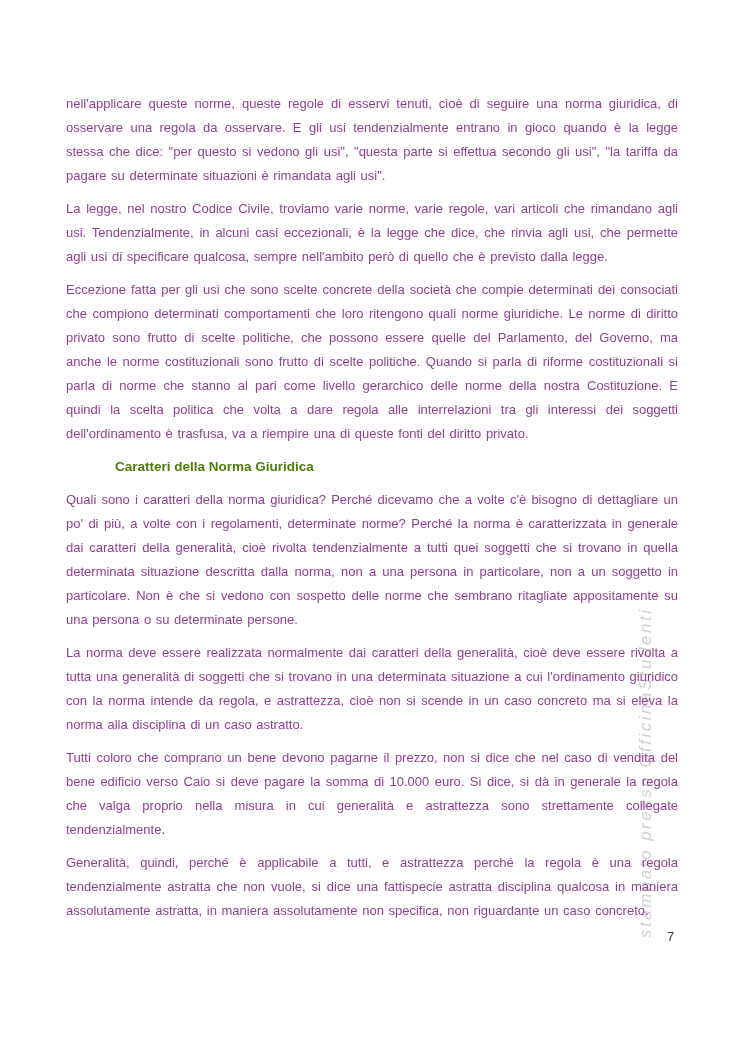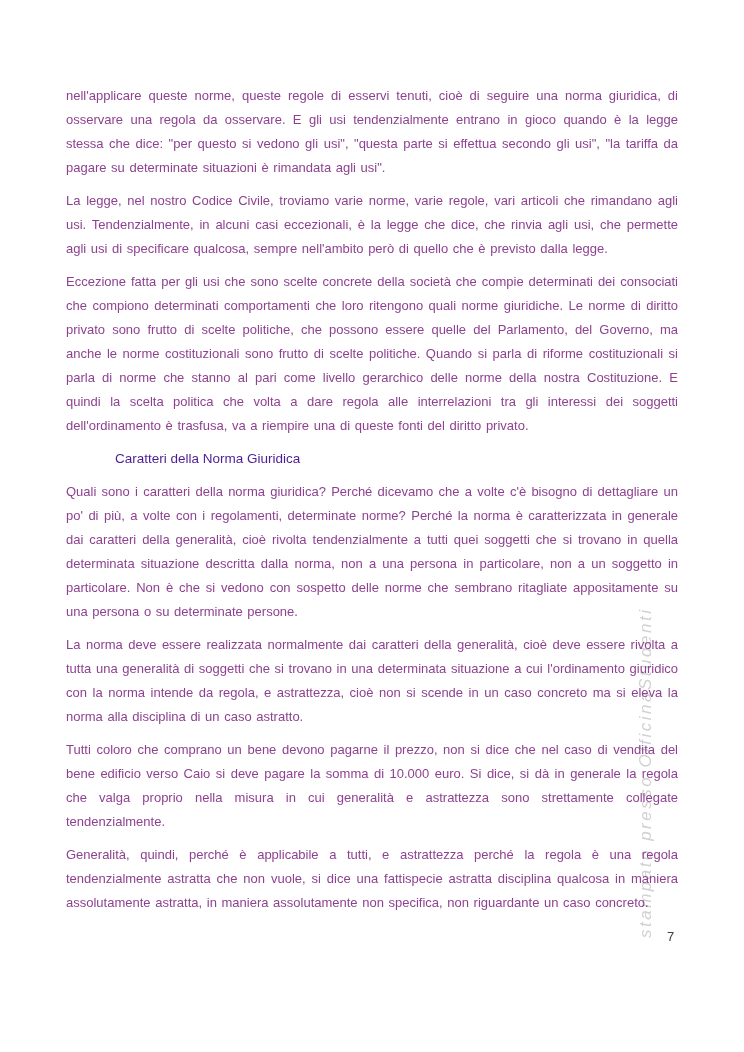--- a/index.html
+++ b/index.html
@@ -7,38 +7,38 @@
     position: relative;
     width: 744px;
     height: 1052px;
     background: #ffffff;
     overflow: hidden;
     font-family: "Liberation Sans", sans-serif;
   }
   .content {
     position: absolute;
     left: 66px;
-    top: 84px;
+    top: 92px;
     width: 612px;
     z-index: 2;
   }
   .para {
     margin: 0 0 9px 0;
     font-size: 13px;
     line-height: 24px;
     text-align: justify;
     color: #8e4190;
     word-spacing: 1px;
   }
   .section-heading {
     margin: 3px 0 9px 49px;
     font-size: 13.5px;
     line-height: 24px;
-    font-weight: normal;
-    color: #4c1d95;
+    font-weight: bold;
+    color: #4d7c0f;
   }
   .watermark {
     position: absolute;
     left: 636px;
     top: 938px;
     transform: rotate(-90deg);
     transform-origin: 0 0;
     font-size: 17px;
     font-style: italic;
     letter-spacing: 2.5px;

